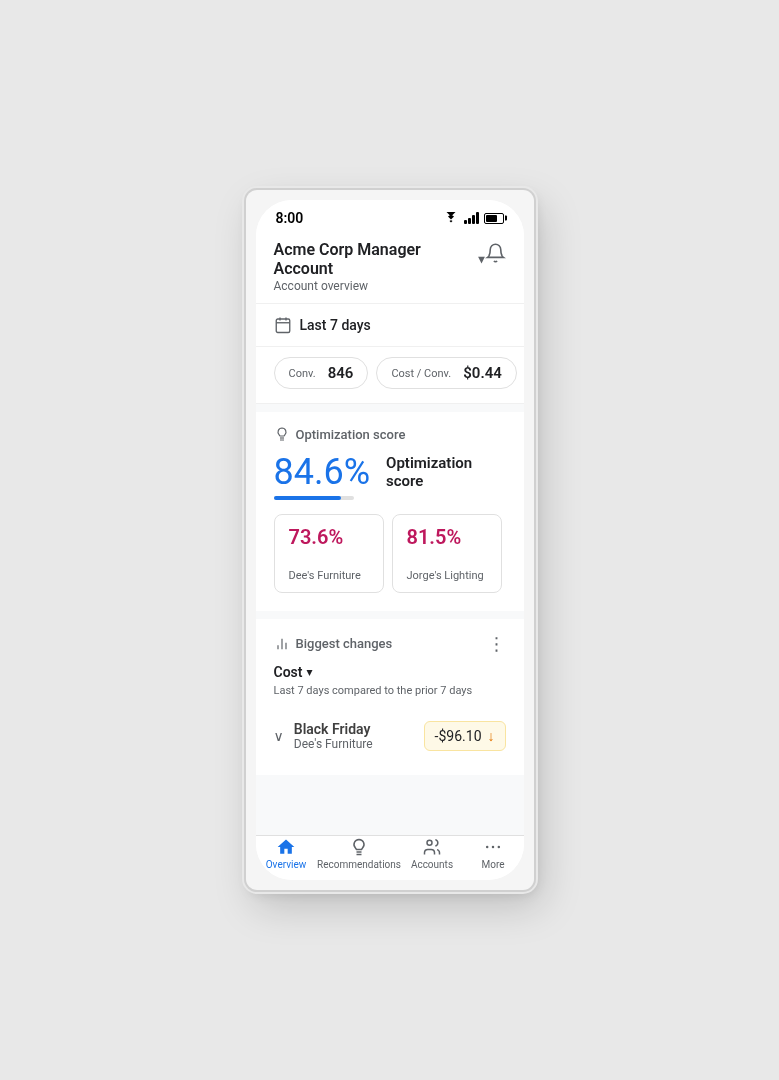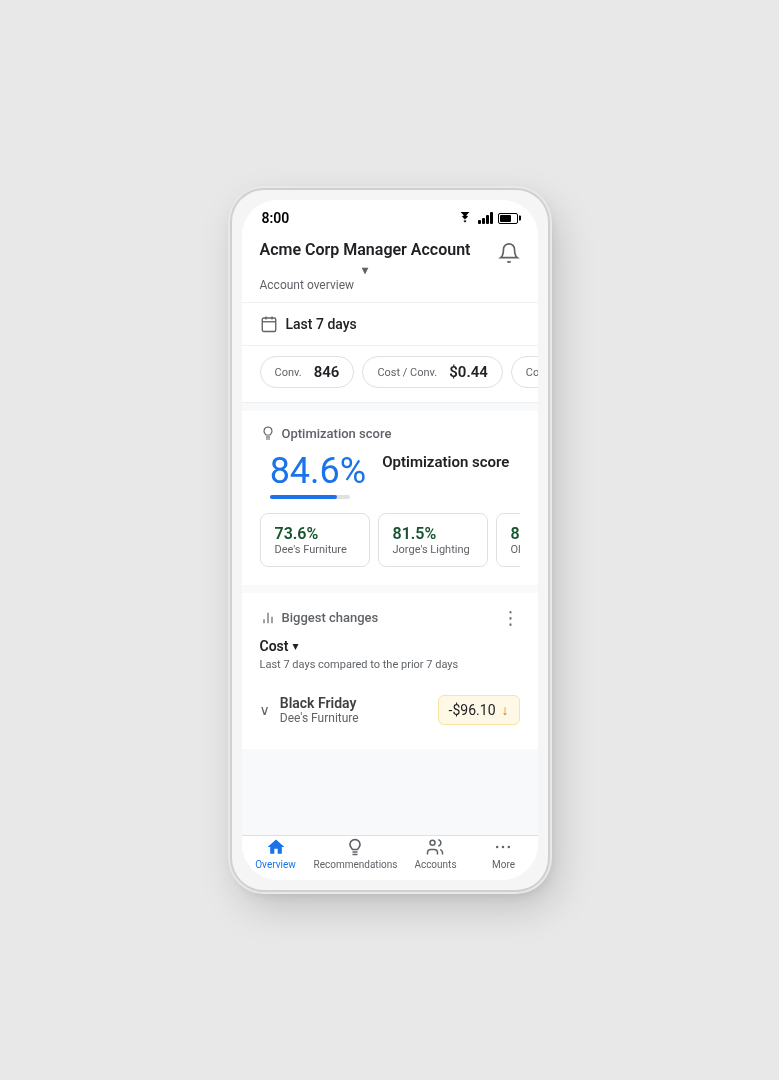--- a/index.html
+++ b/index.html
@@ -7,24 +7,24 @@
     body {
       background: #e8e8e8;
       display: flex;
       justify-content: center;
       align-items: center;
       min-height: 100vh;
       font-family: 'Roboto', Arial, sans-serif;
     }
 
     .phone-outer {
-      width: 316px;
+      width: 288px;
       height: 700px;
       background: #f5f5f5;
-      border-radius: 32px;
+      border-radius: 11px;
       box-shadow:
         0 0 0 2px #d0d0d0,
         0 0 0 4px #e8e8e8,
         8px 16px 40px rgba(0,0,0,0.18),
         2px 4px 12px rgba(0,0,0,0.10);
       position: relative;
       overflow: hidden;
       display: flex;
       flex-direction: column;
     }
@@ -127,21 +127,20 @@
 
     .header-left {}
 
     .header-title {
       font-size: 16px;
       font-weight: 600;
       color: #202124;
       display: flex;
       align-items: center;
       gap: 4px;
-      flex-direction: column;
     }
 
     .dropdown-arrow {
       font-size: 12px;
       color: #5f6368;
     }
 
     .header-subtitle {
       font-size: 12px;
       color: #5f6368;
@@ -291,24 +290,24 @@
 
     .sub-account-card {
       border: 1px solid #e0e0e0;
       border-radius: 8px;
       padding: 10px 14px;
       min-width: 110px;
       background: #fff;
     }
 
     .sub-account-score {
-      font-size: 16px;
-      font-weight: 600;
-      color: #14532d;
-      margin-bottom: 0;
+      font-size: 20px;
+      font-weight: 600;
+      color: #be185d;
+      margin-bottom: 20px;
     }
 
     .sub-account-name {
       font-size: 11px;
       color: #5f6368;
     }
 
     .sub-account-card.partial {
       min-width: 80px;
       overflow: hidden;

